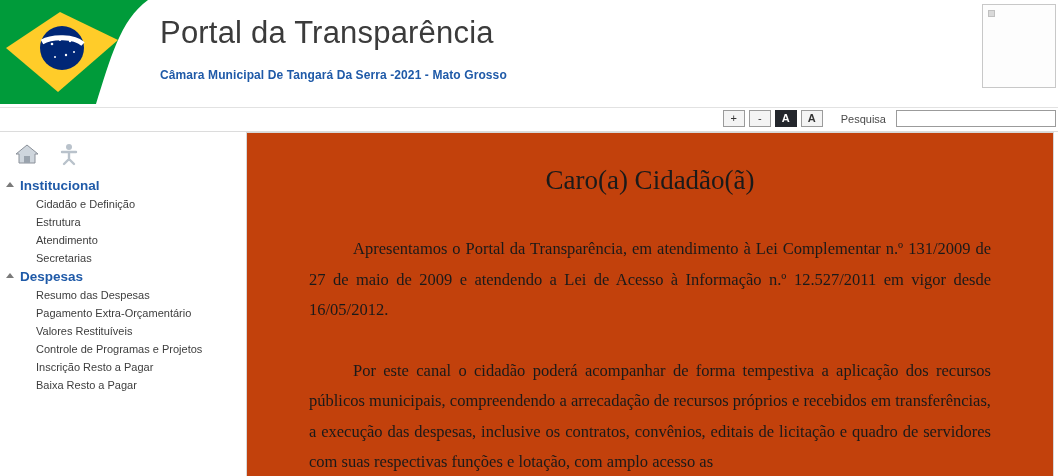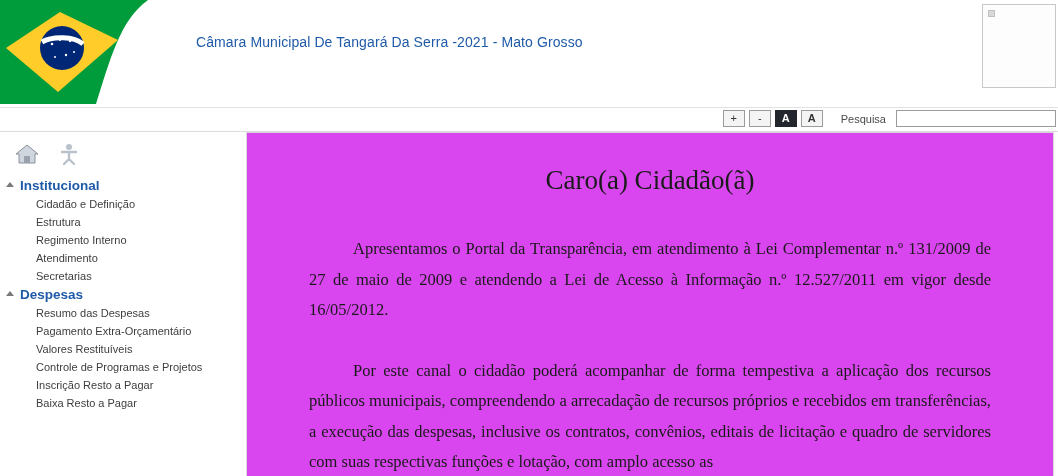--- a/index.html
+++ b/index.html
@@ -37,25 +37,24 @@
     font-size: 31px;
     font-weight: 400;
     color: #3b3b3b;
     letter-spacing: 0.2px;
     line-height: 1.1;
     margin: 0;
     font-family: "Liberation Sans", sans-serif;
   }
   .portal-sub {
     margin-top: 18px;
-    font-size: 14px;
-    font-weight: normal;
+    font-size: 12px;
+    font-weight: bold;
     color: #1f5aa8;
     letter-spacing: 0.1px;
-    margin-left: 36px;
   }
 
   .header-box {
     position: absolute;
     right: 2px;
     top: 4px;
     width: 74px;
     height: 84px;
     background: #fdfdfd;
     border: 1px solid #c8c8c8;
@@ -176,21 +175,21 @@
   
   .content-outer {
     flex: 1 1 auto;
     padding-left: 2px;
     position: relative;
   }
   .content-card {
     margin-left: 0;
     margin-right: 4px;
     height: 344px;
-    background: #d946ef;
+    background: #c2410c;
     border-left: 1px solid #d8d8d8;
     border-right: 1px solid #d8d8d8;
     border-top: 1px solid #d8d8d8;
     padding: 18px 62px 0 62px;
   }
   .doc-title {
     text-align: center;
     font-family: "Liberation Serif", serif;
     font-size: 27px;
     color: #1a1a1a;
@@ -222,20 +221,21 @@
       <circle cx="52" cy="44" r="1.3" fill="#ffffff"></circle>
       <circle cx="60" cy="40" r="1.1" fill="#ffffff"></circle>
       <circle cx="70" cy="41" r="1.2" fill="#ffffff"></circle>
       <circle cx="66" cy="55" r="1.2" fill="#ffffff"></circle>
       <circle cx="55" cy="57" r="1.0" fill="#ffffff"></circle>
       <circle cx="74" cy="52" r="1.0" fill="#ffffff"></circle>
     </svg>
   </div>
 
   <div class="title-block">
+    <h1 class="portal-title">Portal da Transparência</h1>
     <div class="portal-sub">Câmara Municipal De Tangará Da Serra -2021 - Mato Grosso</div>
   </div>
 
   <div class="header-box">
     <div class="header-box-dot"></div>
   </div>
 </div>
 
 <div class="toolbar">
   <div class="tool-group">
@@ -265,21 +265,20 @@
         </svg>
       </div>
     </div>
 
     <div class="nav-group-head">
       <span class="nav-arrow"></span>
       <span class="nav-group-title">Institucional</span>
     </div>
     <div class="nav-item">Cidadão e Definição</div>
     <div class="nav-item">Estrutura</div>
-    <div class="nav-item">Regimento Interno</div>
     <div class="nav-item">Atendimento</div>
     <div class="nav-item">Secretarias</div>
 
     <div class="nav-group-head">
       <span class="nav-arrow"></span>
       <span class="nav-group-title">Despesas</span>
     </div>
     <div class="nav-item">Resumo das Despesas</div>
     <div class="nav-item">Pagamento Extra-Orçamentário</div>
     <div class="nav-item">Valores Restituíveis</div>

